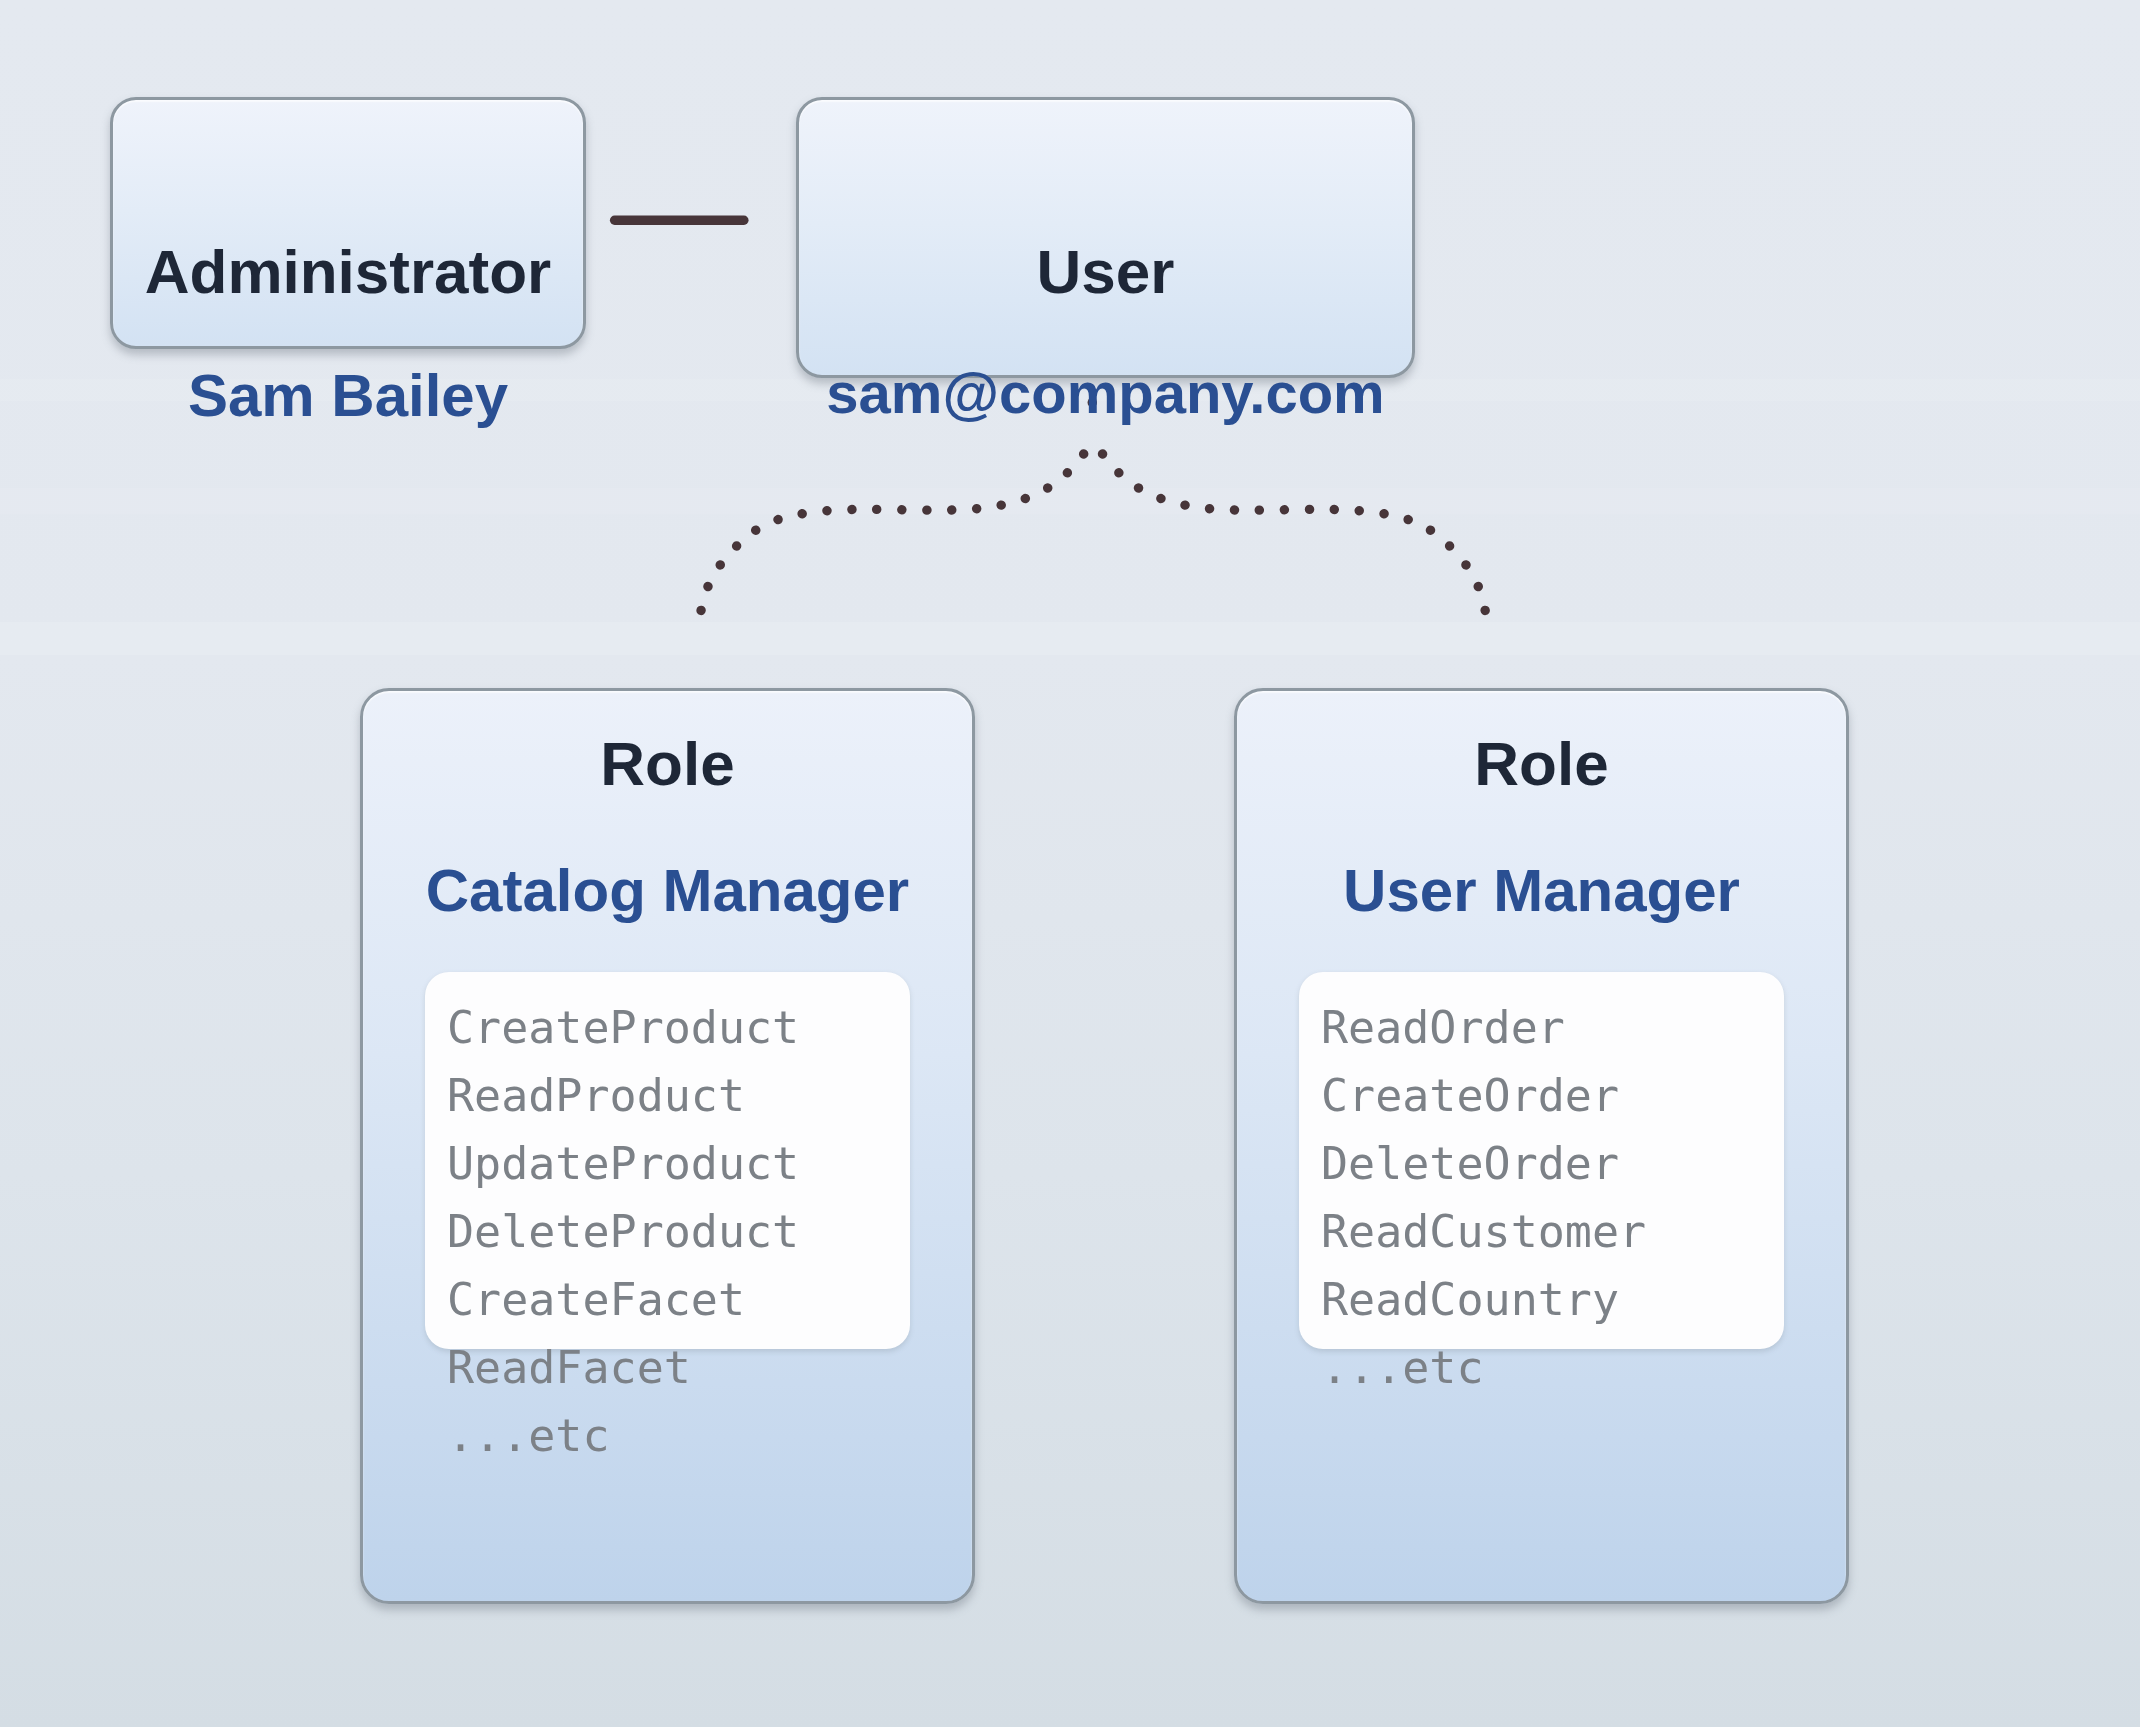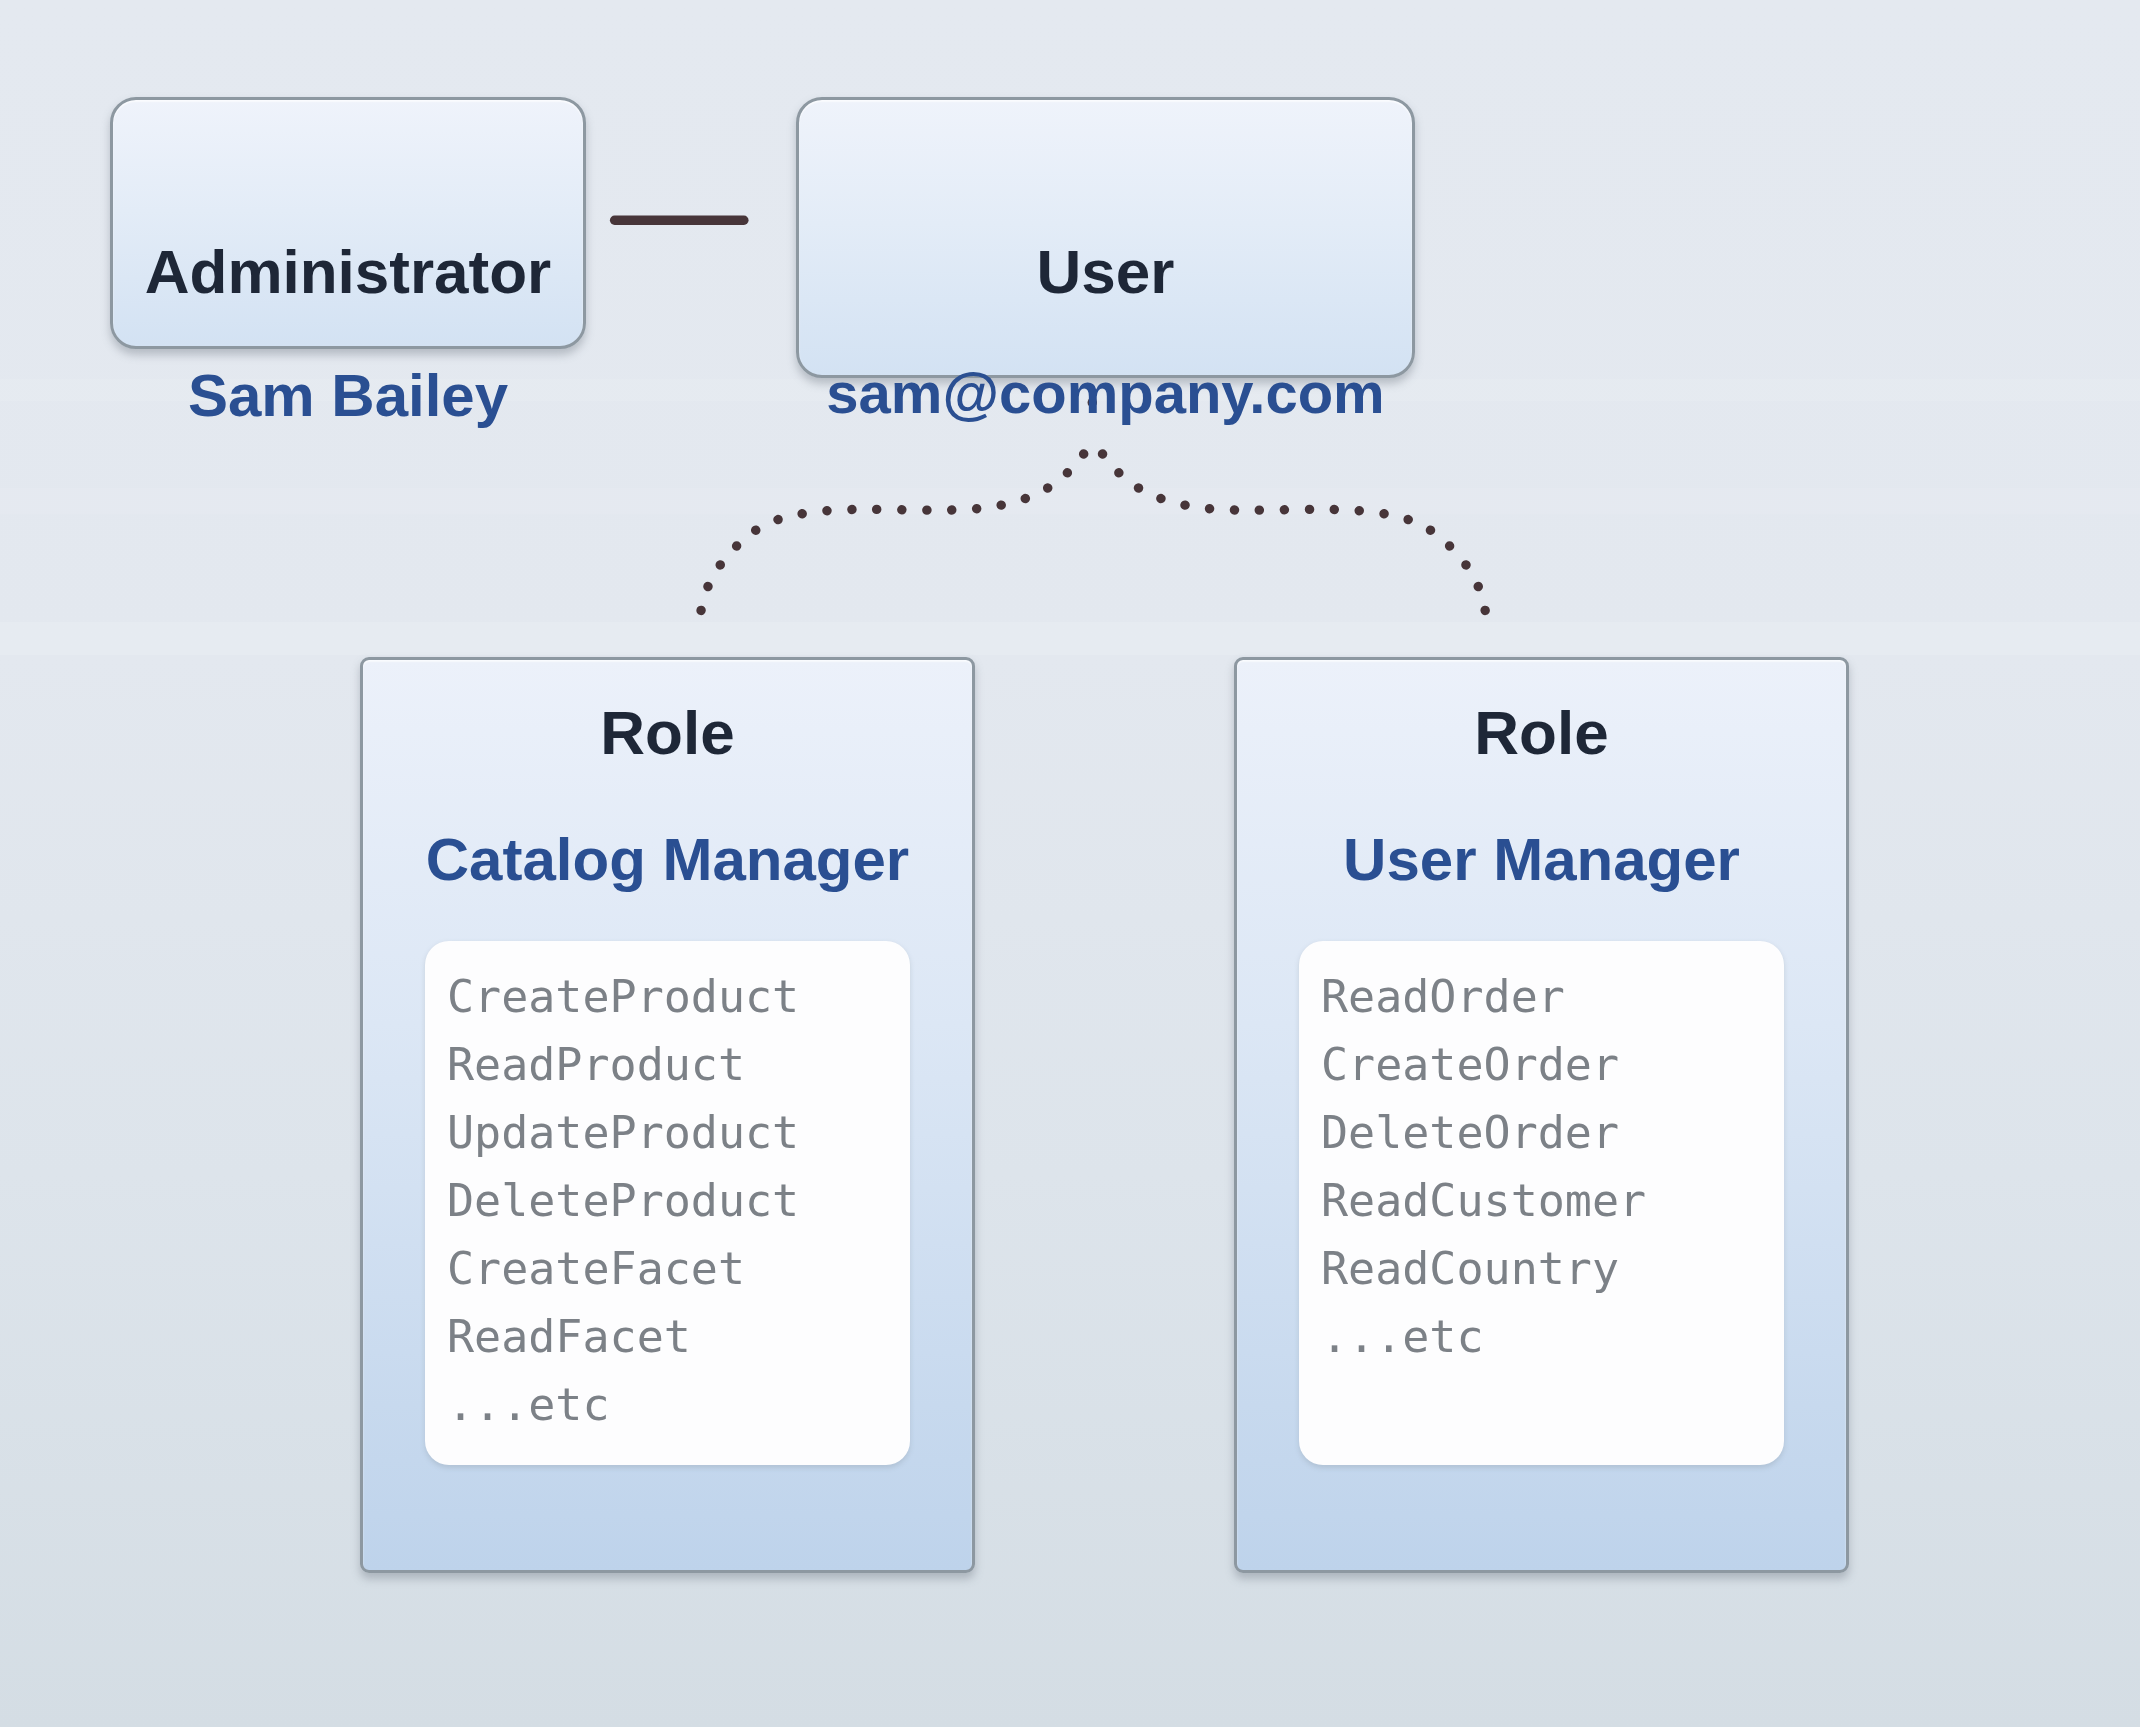--- a/index.html
+++ b/index.html
@@ -16,43 +16,44 @@
   .entity-box{
     position:absolute;box-sizing:border-box;
     border:3.4px solid #8d98a1;
     box-shadow:0 5.1px 8.6px rgba(96,107,118,.35), inset 0 1.7px 1.7px rgba(255,255,255,.75);
   }
   .entity-box.small{
     border-radius:26px;
     background:linear-gradient(180deg,#eff3fb 0%,#e3ecf7 45%,#d3e2f3 100%);
   }
   .entity-box.role{
-    border-radius:9px;
+    border-radius:29px;
     background:linear-gradient(180deg,#ecf1fa 0%,#dce7f5 40%,#bed3eb 100%);
+    margin-top:31px;
   }
   #admin-box{left:110px;top:97px;width:476px;height:252px;}
   #user-box{left:772px;top:97px;width:619px;height:281px;margin-left:24px;}
   #role-box-left{left:360px;top:657px;width:615px;height:916px;}
   #role-box-right{left:1234px;top:657px;width:615px;height:916px;}
   .box-title{
     position:absolute;left:0;right:0;text-align:center;
     font-size:62px;line-height:74px;font-weight:700;color:#1e2737;
   }
   .box-value{
     position:absolute;left:0;right:0;text-align:center;
     font-size:60px;line-height:74px;font-weight:700;color:#2a4f92;
   }
   #admin-box .box-title{top:135px;}
   #admin-box .box-value{top:259px;}
   #user-box .box-title{top:135px;}
   #user-box .box-value{top:256px;font-size:58px;}
   .role .box-title{top:36px;}
   .role .box-value{top:163px;}
   .perm-panel{
-    position:absolute;left:62px;top:281px;width:485px;height:524px;
+    position:absolute;left:62px;top:281px;width:485px;height:377px;
     box-sizing:border-box;border-radius:24px;background:#fdfdfe;
     box-shadow:0 2.6px 5.1px rgba(110,122,134,.22);
     padding:22px 0 0 22px;
   }
   .perm-line{
     font-family:"DejaVu Sans Mono","Liberation Mono",monospace;
     font-size:45px;line-height:68px;color:#7c8187;white-space:pre;
   }
 </style>
 </head>

